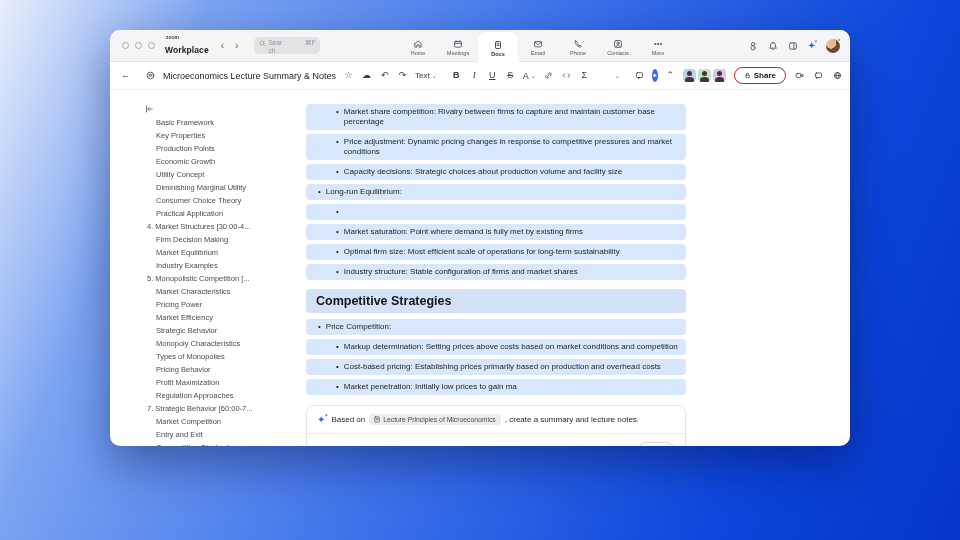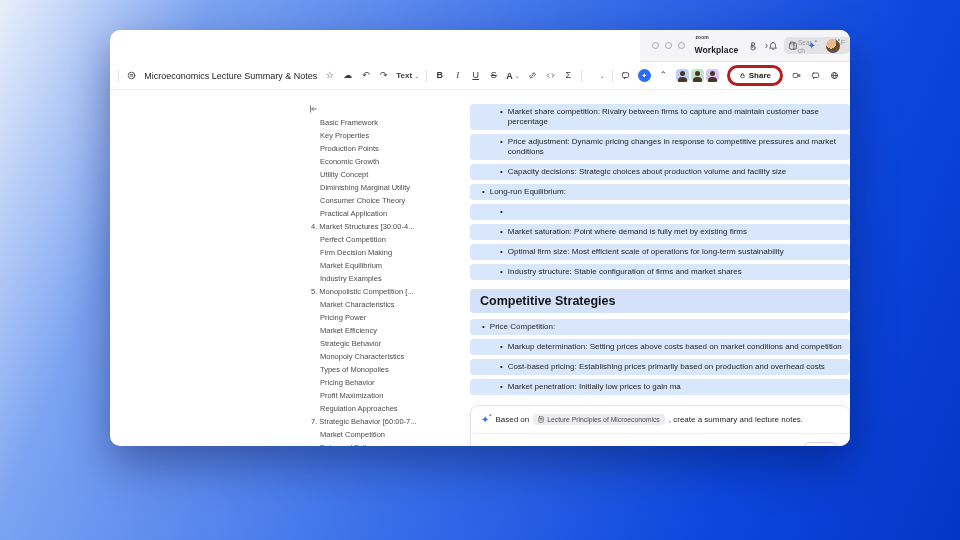--- a/index.html
+++ b/index.html
@@ -4,21 +4,21 @@
 <style>
   * { margin:0; padding:0; box-sizing:border-box; }
   html,body { width:960px; height:540px; overflow:hidden; }
   body { font-family:"Liberation Sans","DejaVu Sans",sans-serif; }
   .stage { position:relative; width:960px; height:540px;
     background:linear-gradient(112deg,#e8effb 0%,#7ba3f2 18%,#3d72ea 48%,#0d47dd 78%,#0435c8 100%); }
 
   
   .win { position:absolute; left:110px; top:30px; width:740px; height:416px;
     background:#fff; border-radius:10px; box-shadow:0 18px 45px rgba(2,10,60,.40);
-    display:flex; flex-direction:column; overflow:hidden;align-items:flex-end; }
+    display:flex; flex-direction:column; overflow:hidden; }
 
   
   .titlebar { position:relative; height:32px; background:#f5f5f7; border-bottom:1px solid #e7e7ea;
     display:flex; align-items:center; flex:0 0 auto; }
   .lights { display:flex; gap:6px; margin-left:12px; }
   .light { width:7px; height:7px; border-radius:50%; border:1px solid #a8a8ad; background:transparent; }
   .brand { margin-left:10px; line-height:1; }
   .brand .z { font-size:5px; font-weight:700; color:#3c3c40; display:block; margin-left:1px; }
   .brand .w { font-size:8.5px; font-weight:700; color:#202024; letter-spacing:.1px; }
   .navchev { display:flex; gap:11px; margin-left:12px; color:#5c5c62; font-size:10px; }
@@ -46,36 +46,36 @@
     background:#22c55e; border:1px solid #f5f5f7; }
 
   
   .dtoolbar { height:28px; background:#fff; border-bottom:1px solid #ececef; display:flex;
     align-items:center; padding:0 10px; flex:0 0 auto; gap:7px; font-size:9px; color:#3a3a40; }
   .dtoolbar .sep { width:1px; height:12px; background:#e4e4e7; }
   .ibtn { display:flex; align-items:center; justify-content:center; min-width:11px; height:16px;
     border-radius:3px; color:#3a3a40; line-height:1; }
   .ibtn svg { width:9px; height:9px; stroke:#3a3a40; }
   .doc-title { font-size:9px; font-weight:400; color:#1d1d22; white-space:nowrap; }
-  .tsel { display:flex; align-items:center; gap:2px; font-size:8px;font-weight:bold; }
+  .tsel { display:flex; align-items:center; gap:2px; font-size:8px; }
   .fmt { font-size:9px; }
   .fmt.b { font-weight:700; }
   .fmt.i { font-style:italic; font-family:"Liberation Serif",serif; }
   .fmt.u { text-decoration:underline; }
   .fmt.s { text-decoration:line-through; }
   .caret { font-size:6px; color:#6a6a70; }
   .ai-dot { width:13px; height:13px; border-radius:50%; background:#2a6cf6; color:#fff; font-size:7px;
     display:flex; align-items:center; justify-content:center; }
   .dt-right { margin-left:auto; display:flex; align-items:center; gap:8px; }
   .collabs { display:flex; gap:2px; }
   .cav { width:13px; height:13px; border-radius:4px; position:relative; overflow:hidden; }
   .cav::before { content:""; position:absolute; left:4px; top:2px; width:5px; height:5px; border-radius:50%; background:#4a3528; }
   .cav::after { content:""; position:absolute; left:2px; top:8px; width:9px; height:6px; border-radius:50% 50% 0 0; background:#4a3528; }
   .cav.c1 { background:#b9d2f4; } .cav.c2 { background:#bfe4c9; } .cav.c3 { background:#d6c6f1; }
-  .share-btn { display:flex; align-items:center; gap:3px; border:3px solid #b91c1c; border-radius:11px;
+  .share-btn { display:flex; align-items:center; gap:3px; border:1px solid #b91c1c; border-radius:11px;
     padding:3px 9px; font-size:8px; font-weight:600; color:#202024; background:#fff; }
   .share-btn svg { width:7px; height:7px; stroke:#202024; }
 
   
   .wbody { display:flex; flex:1 1 auto; min-height:0; }
   .sidebar { width:180px; flex:0 0 auto; padding:10px 0 0 14px; overflow:hidden;margin-left:16px; }
   .sb-collapse { width:10px; height:10px; margin-left:4px; margin-bottom:6px; }
   .sb-collapse svg { width:10px; height:10px; stroke:#6a6a70; }
   .sb-item { height:13px; line-height:13px; font-size:7.5px; color:#4c4c52; white-space:nowrap;
     overflow:hidden; text-overflow:ellipsis; cursor:default; }
@@ -308,21 +308,20 @@
         <div id="sb-list">
             <div class="sb-item l1">Basic Framework</div>
             <div class="sb-item l1">Key Properties</div>
             <div class="sb-item l1">Production Points</div>
             <div class="sb-item l1">Economic Growth</div>
             <div class="sb-item l1">Utility Concept</div>
             <div class="sb-item l1">Diminishing Marginal Utility</div>
             <div class="sb-item l1">Consumer Choice Theory</div>
             <div class="sb-item l1">Practical Application</div>
             <div class="sb-item l0">4. Market Structures [30:00-4...</div>
-            <div class="sb-item l1">Perfect Competition</div>
             <div class="sb-item l1">Firm Decision Making</div>
             <div class="sb-item l1">Market Equilibrium</div>
             <div class="sb-item l1">Industry Examples</div>
             <div class="sb-item l0">5. Monopolistic Competition [...</div>
             <div class="sb-item l1">Market Characteristics</div>
             <div class="sb-item l1">Pricing Power</div>
             <div class="sb-item l1">Market Efficiency</div>
             <div class="sb-item l1">Strategic Behavior</div>
             <div class="sb-item l1">Monopoly Characteristics</div>
             <div class="sb-item l1">Types of Monopolies</div>

